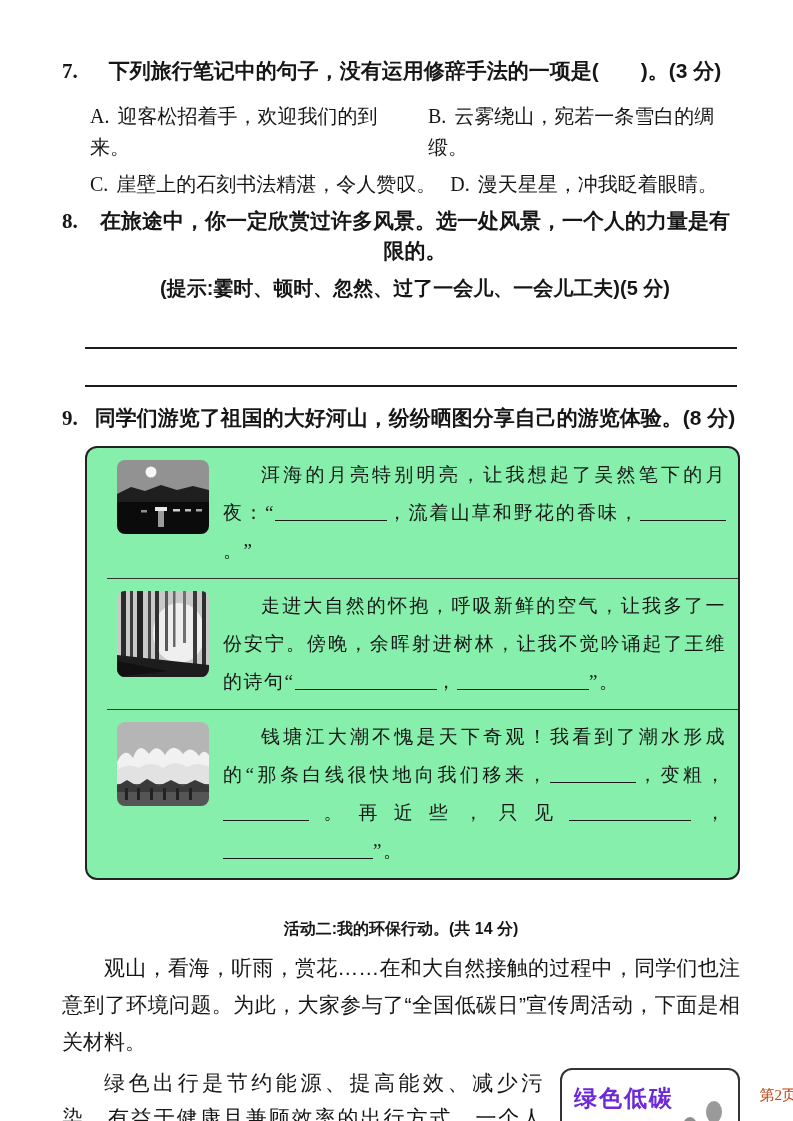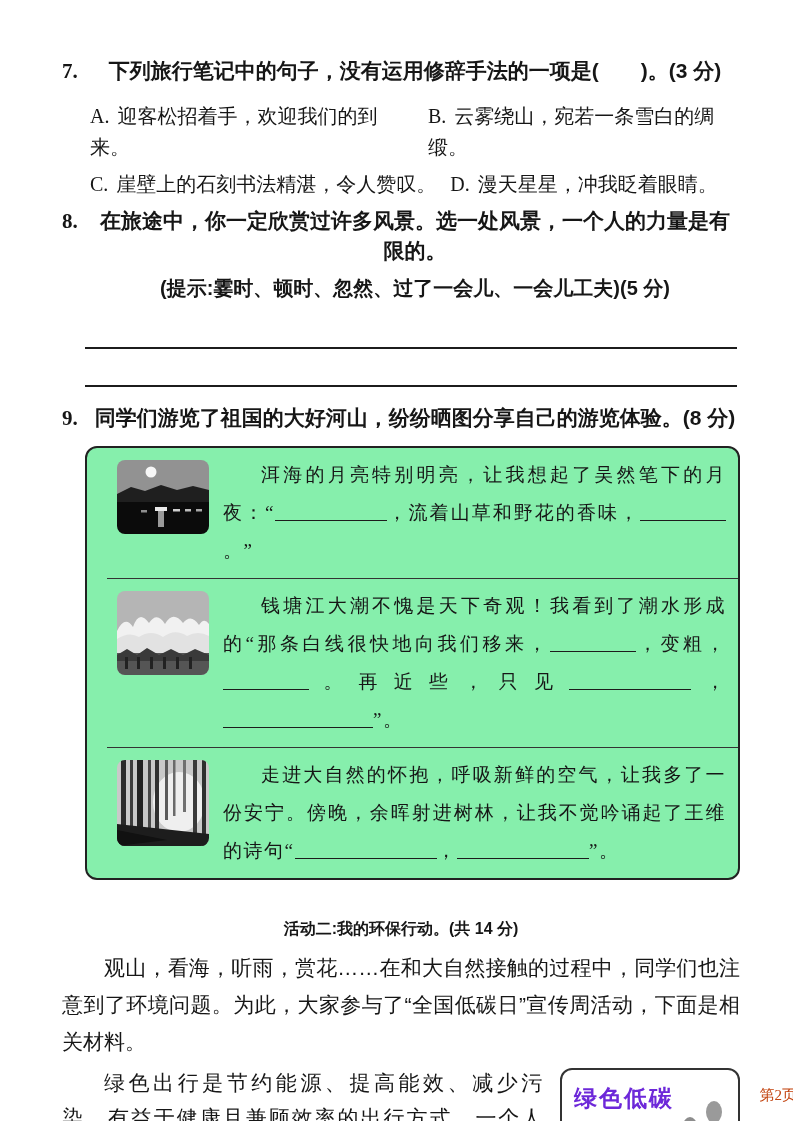--- a/index.html
+++ b/index.html
@@ -146,41 +146,20 @@
             <rect x="38" y="47" width="12" height="4" fill="#e8e8e8"></rect>
             <rect x="41" y="51" width="6" height="16" fill="#9a9a9a"></rect>
             <rect x="56" y="49" width="7" height="2.5" fill="#cfcfcf"></rect>
             <rect x="68" y="49" width="6" height="2.5" fill="#bdbdbd"></rect>
             <rect x="79" y="49" width="6" height="2.5" fill="#a8a8a8"></rect>
             <rect x="24" y="50" width="6" height="2.5" fill="#8f8f8f"></rect>
           </svg>
         </div>
         <div class="row-text kaiti">
           <span>洱海的月亮特别明亮，让我想起了吴然笔下的月夜：</span><span>“</span><span class="blank" style="width:112px"></span><span>，流着山草和野花的香味，</span><span class="blank" style="width:86px"></span><span>。”</span>
-        </div>
-      </div>
-
-      <div class="photo-row r2">
-        <div class="photo-frame">
-          <svg width="92" height="84" viewBox="0 0 92 84">
-            <rect width="92" height="84" fill="#b5b5b5"></rect>
-            <path d="M0,40 Q8,24 16,36 Q22,18 32,32 Q40,20 48,33 Q56,19 66,32 Q74,22 82,34 Q87,26 92,33 L92,66 L0,66 Z" fill="#f1f1f1"></path>
-            <path d="M0,48 Q12,40 22,46 Q34,38 46,46 Q58,37 70,45 Q81,39 92,45 L92,66 L0,66 Z" fill="#e2e2e2"></path>
-            <rect x="0" y="62" width="92" height="22" fill="#555"></rect>
-            <path d="M0,64 L10,58 L20,64 L30,57 L42,64 L54,58 L66,64 L78,58 L92,64 L92,70 L0,70 Z" fill="#3a3a3a"></path>
-            <rect x="8" y="66" width="3" height="12" fill="#222"></rect>
-            <rect x="20" y="66" width="3" height="12" fill="#222"></rect>
-            <rect x="33" y="66" width="3" height="12" fill="#222"></rect>
-            <rect x="46" y="66" width="3" height="12" fill="#222"></rect>
-            <rect x="59" y="66" width="3" height="12" fill="#222"></rect>
-            <rect x="72" y="66" width="3" height="12" fill="#222"></rect>
-          </svg>
-        </div>
-        <div class="row-text kaiti">
-          <span>钱塘江大潮不愧是天下奇观！我看到了潮水形成的“那条白线很快地向我们移来，</span><span class="blank" style="width:86px"></span><span>，变粗，</span><span class="blank" style="width:86px"></span><span>。再近些，只见</span><span class="blank" style="width:122px"></span><span>，</span><span class="blank" style="width:150px"></span><span>”。</span>
         </div>
       </div>
 
       <div class="photo-row r3">
         <div class="photo-frame">
           <svg width="92" height="86" viewBox="0 0 92 86">
             <rect width="92" height="86" fill="#c9c9c9"></rect>
             <ellipse cx="62" cy="42" rx="26" ry="30" fill="#efefef"></ellipse>
             <rect x="4" y="0" width="5" height="86" fill="#2a2a2a"></rect>
             <rect x="13" y="0" width="3" height="86" fill="#3d3d3d"></rect>
@@ -194,20 +173,41 @@
             <rect x="85" y="0" width="4" height="86" fill="#2e2e2e"></rect>
             <path d="M0,64 L92,74 L92,86 L0,86 Z" fill="#1d1d1d"></path>
             <path d="M0,70 L50,80 L0,86 Z" fill="#111"></path>
           </svg>
         </div>
         <div class="row-text kaiti">
           <span>走进大自然的怀抱，呼吸新鲜的空气，让我多了一份安宁。傍晚，余晖射进树林，让我不觉吟诵起了王维的诗句</span><span>“</span><span class="blank" style="width:142px"></span><span>，</span><span class="blank" style="width:132px"></span><span>”。</span>
         </div>
       </div>
 
+      <div class="photo-row r2">
+        <div class="photo-frame">
+          <svg width="92" height="84" viewBox="0 0 92 84">
+            <rect width="92" height="84" fill="#b5b5b5"></rect>
+            <path d="M0,40 Q8,24 16,36 Q22,18 32,32 Q40,20 48,33 Q56,19 66,32 Q74,22 82,34 Q87,26 92,33 L92,66 L0,66 Z" fill="#f1f1f1"></path>
+            <path d="M0,48 Q12,40 22,46 Q34,38 46,46 Q58,37 70,45 Q81,39 92,45 L92,66 L0,66 Z" fill="#e2e2e2"></path>
+            <rect x="0" y="62" width="92" height="22" fill="#555"></rect>
+            <path d="M0,64 L10,58 L20,64 L30,57 L42,64 L54,58 L66,64 L78,58 L92,64 L92,70 L0,70 Z" fill="#3a3a3a"></path>
+            <rect x="8" y="66" width="3" height="12" fill="#222"></rect>
+            <rect x="20" y="66" width="3" height="12" fill="#222"></rect>
+            <rect x="33" y="66" width="3" height="12" fill="#222"></rect>
+            <rect x="46" y="66" width="3" height="12" fill="#222"></rect>
+            <rect x="59" y="66" width="3" height="12" fill="#222"></rect>
+            <rect x="72" y="66" width="3" height="12" fill="#222"></rect>
+          </svg>
+        </div>
+        <div class="row-text kaiti">
+          <span>钱塘江大潮不愧是天下奇观！我看到了潮水形成的“那条白线很快地向我们移来，</span><span class="blank" style="width:86px"></span><span>，变粗，</span><span class="blank" style="width:86px"></span><span>。再近些，只见</span><span class="blank" style="width:122px"></span><span>，</span><span class="blank" style="width:150px"></span><span>”。</span>
+        </div>
+      </div>
+
     </div>
   </div>
 
   <div class="activity2">
     <div class="section-title heiti">活动二:我的环保行动。(共 14 分)</div>
     <div class="para p1 heiti" style="font-weight:500">观山，看海，听雨，赏花……在和大自然接触的过程中，同学们也注意到了环境问题。为此，大家参与了“全国低碳日”宣传周活动，下面是相关材料。</div>
 
     <div class="p2-wrap">
       <div class="p2 kaiti">绿色出行是节约能源、提高能效、减少污染、有益于健康且兼顾效率的出行方式。一个人的力量是有限的，但大家团结起来的力量是无限的。让我们携起手来，做绿色出行的倡导者、践行者、宣传者，为减少污染、改善空气质量贡献出自己的一份力量。</div>
       <div class="poster">

